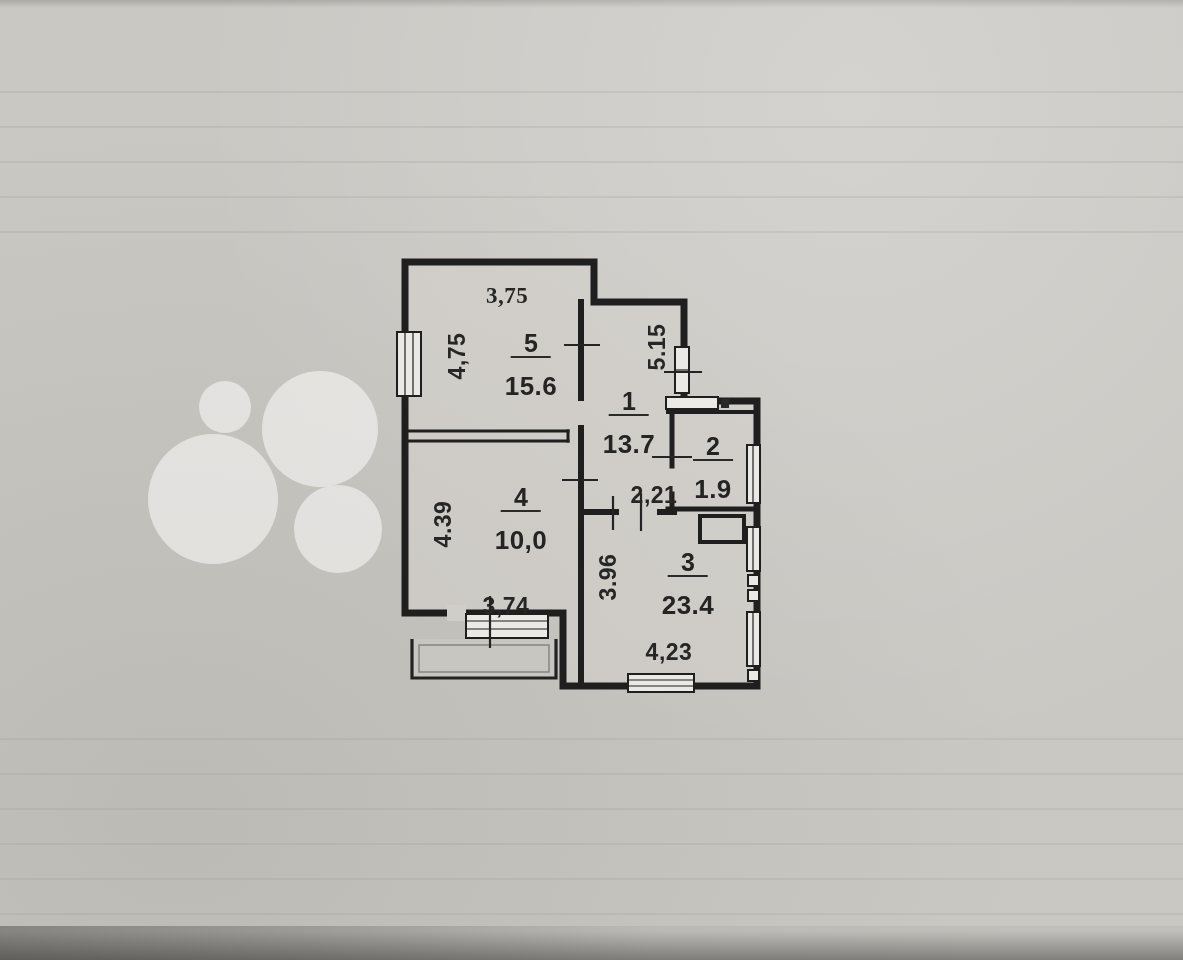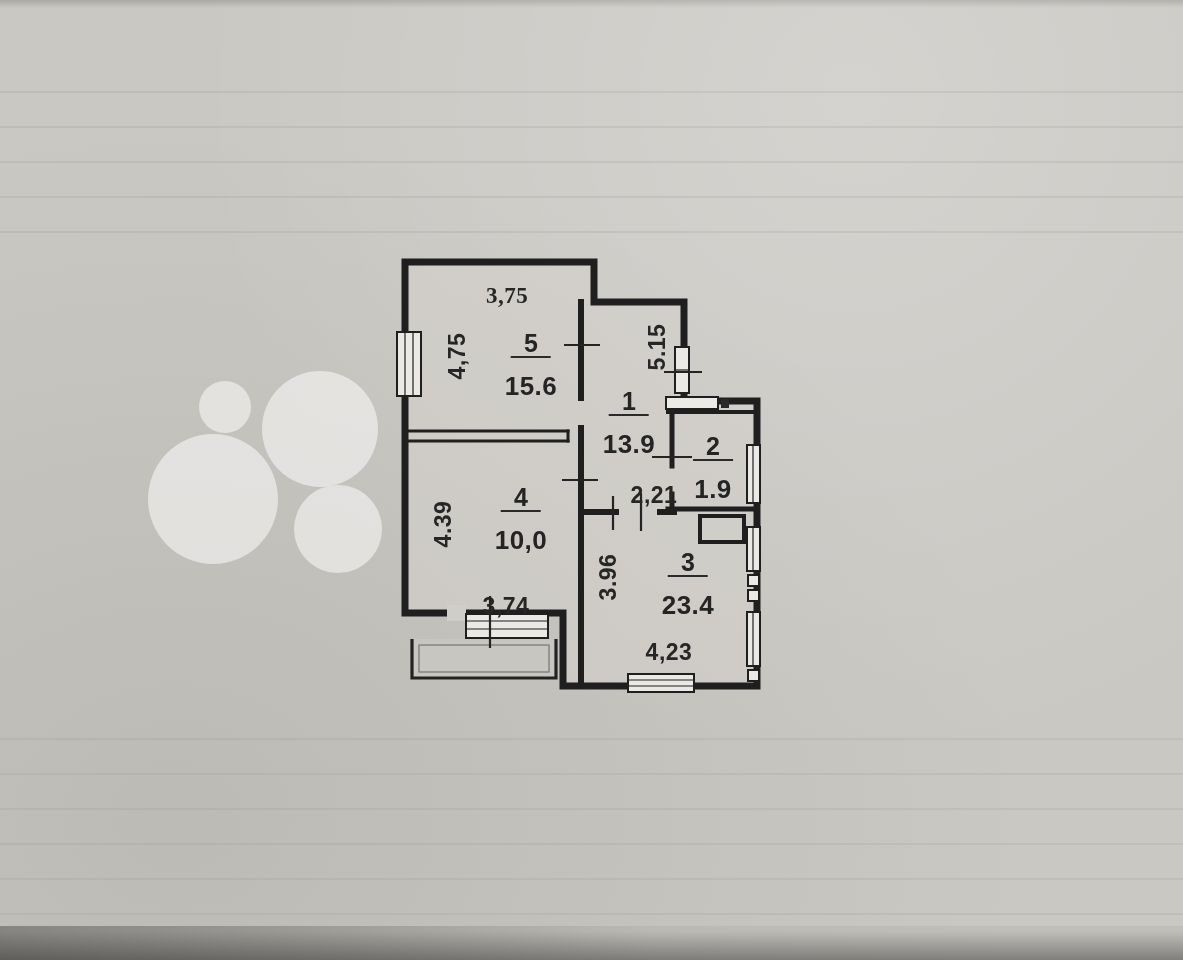--- a/index.html
+++ b/index.html
@@ -136,21 +136,21 @@
       <line x1="490" y1="596" x2="490" y2="648"></line>
     </g>
   </svg>
 
   <div class="room-label" style="left:531px;top:330px;">
     <span class="num">5</span>
     <div class="area">15.6</div>
   </div>
   <div class="room-label" style="left:629px;top:388px;">
     <span class="num">1</span>
-    <div class="area">13.9</div>
+    <div class="area">13.7</div>
   </div>
   <div class="room-label" style="left:713px;top:433px;">
     <span class="num">2</span>
     <div class="area">1.9</div>
   </div>
   <div class="room-label" style="left:521px;top:484px;">
     <span class="num">4</span>
     <div class="area">10,0</div>
   </div>
   <div class="room-label" style="left:688px;top:549px;">

